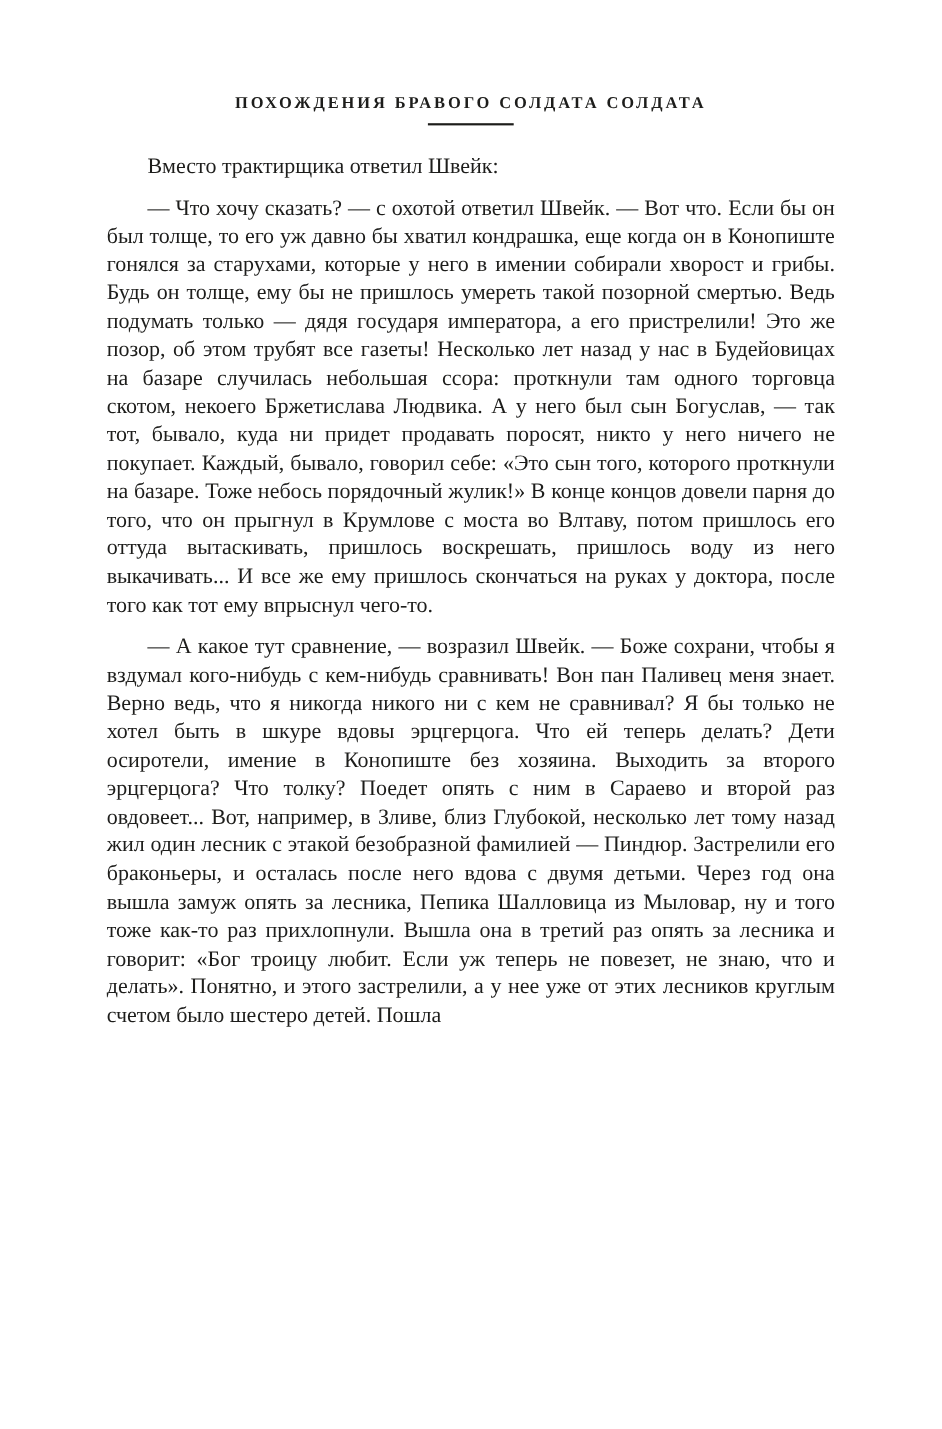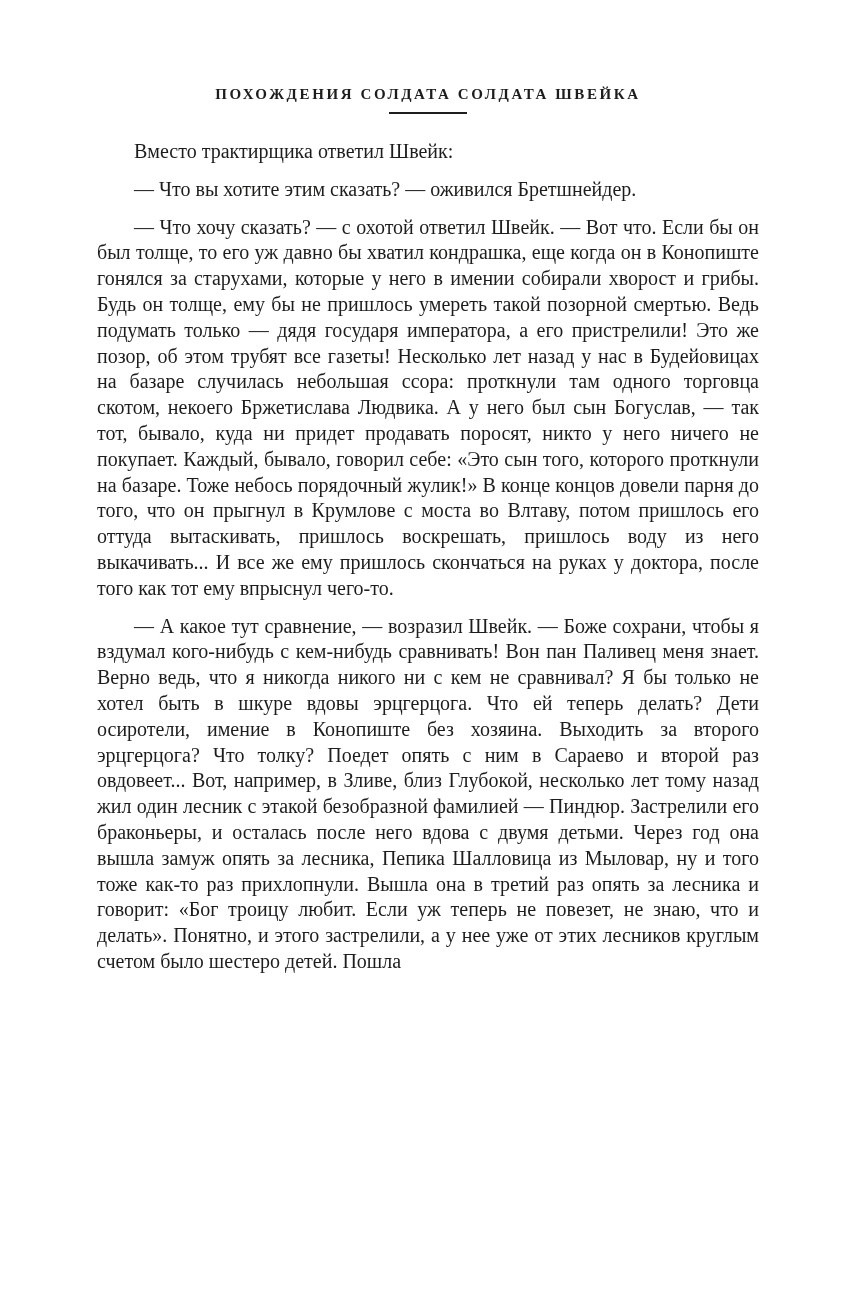--- a/index.html
+++ b/index.html
@@ -58,25 +58,24 @@
     font-size: 17px;
     letter-spacing: 1px;
   }
 </style>
 </head>
 <body>
 
 <div class="page">
 
   <header class="running-head">
-    <div class="running-head-title">ПОХОЖДЕНИЯ СОЛДАТА СОЛДАТА ШВЕЙКА</div>
+    <div class="running-head-title">ПОХОЖДЕНИЯ БРАВОГО СОЛДАТА СОЛДАТА</div>
     <div class="running-head-rule"></div>
   </header>
 
   <main class="body-text">
     <p>Вместо трактирщика ответил Швейк:</p>
-    <p>— Что вы хотите этим сказать? — оживился Бретшнейдер.</p>
     <p>— Что хочу сказать? — с охотой ответил Швейк. — Вот что. Если бы он был толще, то его уж давно бы хватил кондрашка, еще когда он в Конопиште гонялся за старухами, которые у него в имении собирали хворост и грибы. Будь он толще, ему бы не пришлось умереть такой позорной смертью. Ведь подумать только — дядя государя императора, а его пристрелили! Это же позор, об этом трубят все газеты! Несколько лет назад у нас в Будейовицах на базаре случилась небольшая ссора: проткнули там одного торговца скотом, некоего Бржетислава Людвика. А у него был сын Богуслав, — так тот, бывало, куда ни придет продавать поросят, никто у него ничего не покупает. Каждый, бывало, говорил себе: «Это сын того, которого проткнули на базаре. Тоже небось порядочный жулик!» В конце концов довели парня до того, что он прыгнул в Крумлове с моста во Влтаву, потом пришлось его оттуда вытаскивать, пришлось воскрешать, пришлось воду из него выкачивать... И все же ему пришлось скончаться на руках у доктора, после того как тот ему впрыснул чего-то.</p>
     <p>— А какое тут сравнение, — возразил Швейк. — Боже сохрани, чтобы я вздумал кого-нибудь с кем-нибудь сравнивать! Вон пан Паливец меня знает. Верно ведь, что я никогда никого ни с кем не сравнивал? Я бы только не хотел быть в шкуре вдовы эрцгерцога. Что ей теперь делать? Дети осиротели, имение в Конопиште без хозяина. Выходить за второго эрцгерцога? Что толку? Поедет опять с ним в Сараево и второй раз овдовеет... Вот, например, в Зливе, близ Глубокой, несколько лет тому назад жил один лесник с этакой безобразной фамилией — Пиндюр. Застрелили его браконьеры, и осталась после него вдова с двумя детьми. Через год она вышла замуж опять за лесника, Пепика Шалловица из Мыловар, ну и того тоже как-то раз прихлопнули. Вышла она в третий раз опять за лесника и говорит: «Бог троицу любит. Если уж теперь не повезет, не знаю, что и делать». Понятно, и этого застрелили, а у нее уже от этих лесников круглым счетом было шестеро детей. Пошла</p>
   </main>
 
 
 </div>
 
 </body></html>

